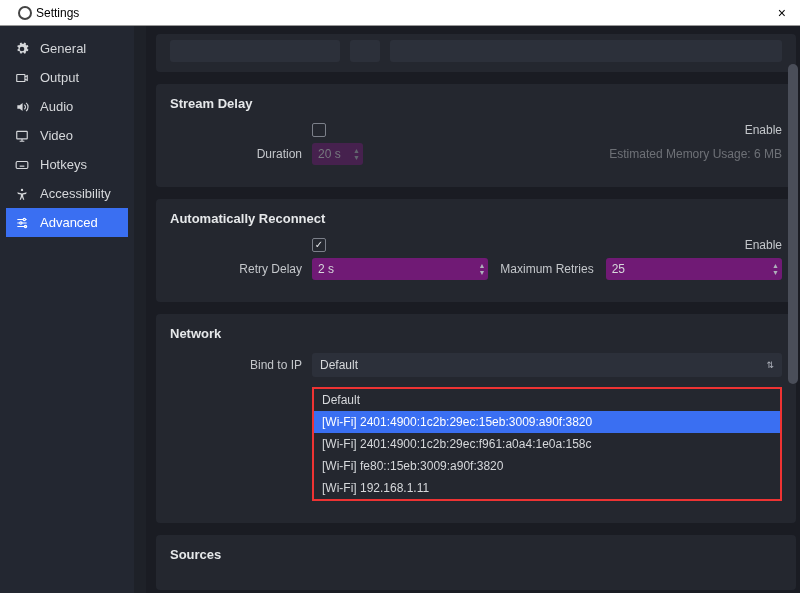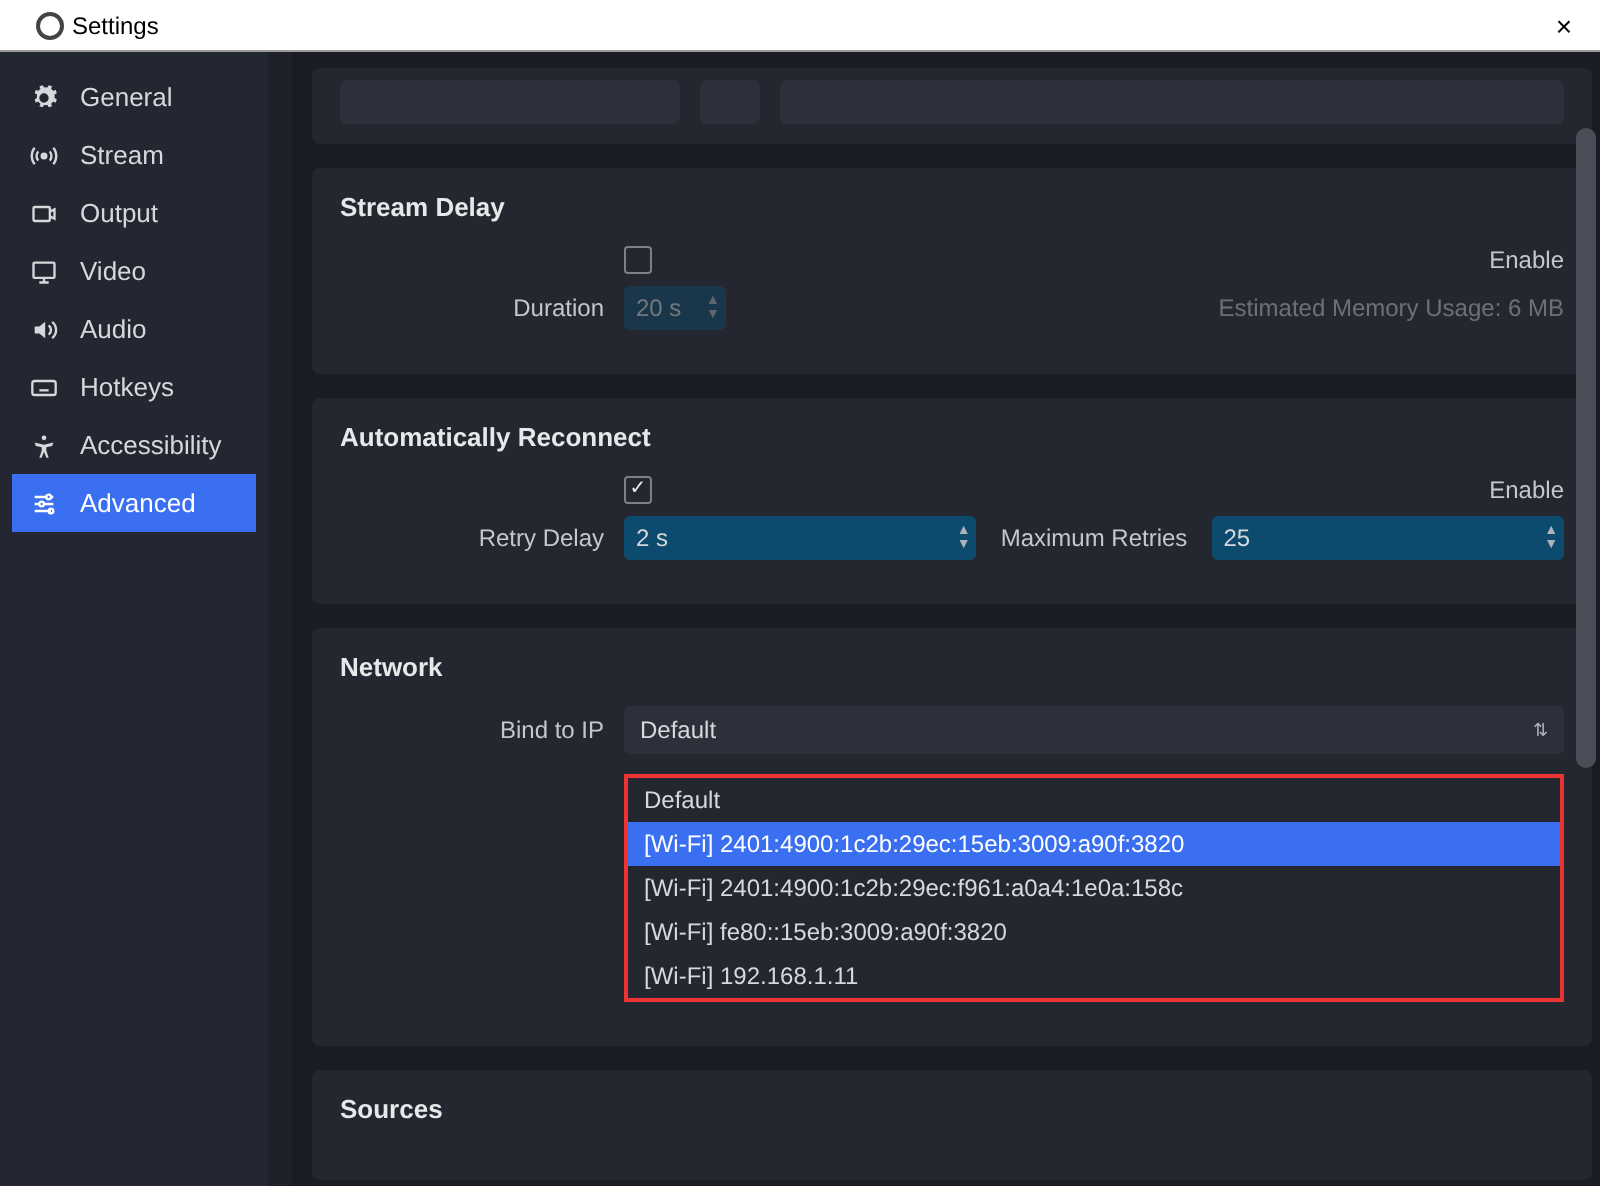--- a/index.html
+++ b/index.html
@@ -25,21 +25,21 @@
 .section-title { color: #e6e8ea; font-size: 13px; font-weight: 600; margin-bottom: 12px; }
 
 .row { display: flex; align-items: center; margin: 6px 0; }
 .row .label { width: 142px; text-align: right; color: #c4c7cb; font-size: 12px; padding-right: 10px; }
 .row .widgets { flex: 1; display: flex; align-items: center; gap: 12px; justify-content: space-between; }
 
 .checkbox { width: 14px; height: 14px; border: 1px solid #7c808a; border-radius: 2px; display: inline-flex; align-items: center; justify-content: center; cursor: pointer; color:#d6d8db; font-size:11px; }
 .checkbox.checked::after { content:"✓"; font-size:10px; line-height:1; color:#e6e8ea; }
 .disabled { opacity: .45; }
 
-.spin { display:flex; align-items:center; background:#0c4a6e; border-radius:3px; height:22px; }
+.spin { display:flex; align-items:center; background:#701a75; border-radius:3px; height:22px; }
 .spin input { background:transparent; border:none; color:#d6d8db; font-size:12px; width:38px; padding:0 6px; outline:none; }
 .spin.wide { flex:1; }
 .spin.wide input { width:100%; }
 .spin .arrows { display:flex; flex-direction:column; font-size:7px; color:#aeb2bb; padding:0 3px; line-height:7px; cursor:pointer; }
 
 .hint { color:#c4c7cb; font-size:12px; }
 
 .select { background:#2c303a; border-radius:3px; height:24px; color:#d6d8db; font-size:12px; padding:0 8px; display:flex; align-items:center; justify-content:space-between; cursor:pointer; flex:1; }
 .select .caret { font-size:9px; color:#aeb2bb; }
 
@@ -71,52 +71,43 @@
         <span class="icon">
           <svg width="14" height="14" viewBox="0 0 24 24" fill="currentColor">
             <path d="M12 8a4 4 0 100 8 4 4 0 000-8zm9 4l2 1-1 3-2-1a8 8 0 01-2 2l1 2-3 1-1-2a8 8 0 01-3 0l-1 2-3-1 1-2a8 8 0 01-2-2l-2 1-1-3 2-1a8 8 0 010-3l-2-1 1-3 2 1a8 8 0 012-2l-1-2 3-1 1 2a8 8 0 013 0l1-2 3 1-1 2a8 8 0 012 2l2-1 1 3-2 1a8 8 0 010 3z"></path>
           </svg>
         </span>
         <span>General</span>
       </div>
     <div class="side-item">
         <span class="icon">
           <svg width="14" height="14" viewBox="0 0 24 24" fill="none" stroke="currentColor" stroke-width="2">
-            <circle cx="12" cy="12" r="2" fill="currentColor"></circle>
-            <path d="M7 8a7 7 0 000 8M17 8a7 7 0 010 8M4 5a11 11 0 000 14M20 5a11 11 0 010 14"></path>
-          </svg>
-        </span>
-        <span>Stream</span>
-      </div>
-    <div class="side-item">
-        <span class="icon">
-          <svg width="14" height="14" viewBox="0 0 24 24" fill="none" stroke="currentColor" stroke-width="2">
             <rect x="3" y="6" width="14" height="12" rx="1"></rect>
             <path d="M17 10l4-2v8l-4-2"></path>
           </svg>
         </span>
         <span>Output</span>
-      </div>
-    <div class="side-item">
-        <span class="icon">
-          <svg width="14" height="14" viewBox="0 0 24 24" fill="none" stroke="currentColor" stroke-width="2">
-            <rect x="3" y="4" width="18" height="13" rx="1"></rect>
-            <path d="M8 21h8M12 17v4"></path>
-          </svg>
-        </span>
-        <span>Video</span>
       </div>
     <div class="side-item">
         <span class="icon">
           <svg width="14" height="14" viewBox="0 0 24 24" fill="currentColor">
             <path d="M4 9v6h4l5 4V5L8 9H4z"></path>
             <path d="M16 8a5 5 0 010 8M19 5a9 9 0 010 14" fill="none" stroke="currentColor" stroke-width="2"></path>
           </svg>
         </span>
         <span>Audio</span>
+      </div>
+    <div class="side-item">
+        <span class="icon">
+          <svg width="14" height="14" viewBox="0 0 24 24" fill="none" stroke="currentColor" stroke-width="2">
+            <rect x="3" y="4" width="18" height="13" rx="1"></rect>
+            <path d="M8 21h8M12 17v4"></path>
+          </svg>
+        </span>
+        <span>Video</span>
       </div>
     <div class="side-item">
         <span class="icon">
           <svg width="14" height="14" viewBox="0 0 24 24" fill="none" stroke="currentColor" stroke-width="2">
             <rect x="2" y="6" width="20" height="12" rx="2"></rect>
             <path d="M6 10h0M10 10h0M14 10h0M18 10h0M8 14h8"></path>
           </svg>
         </span>
         <span>Hotkeys</span>
       </div>

